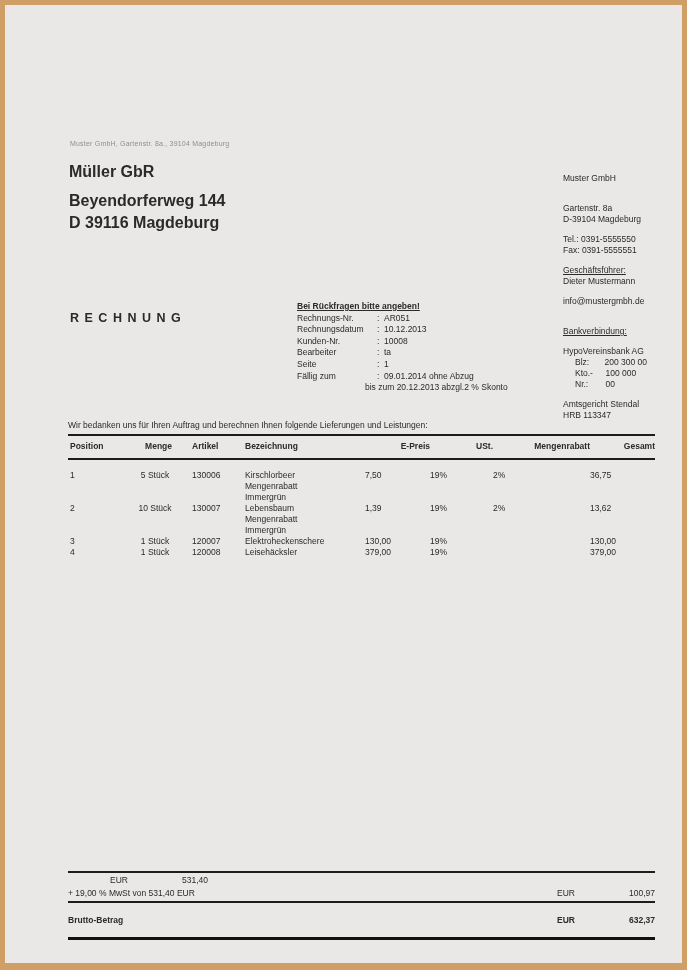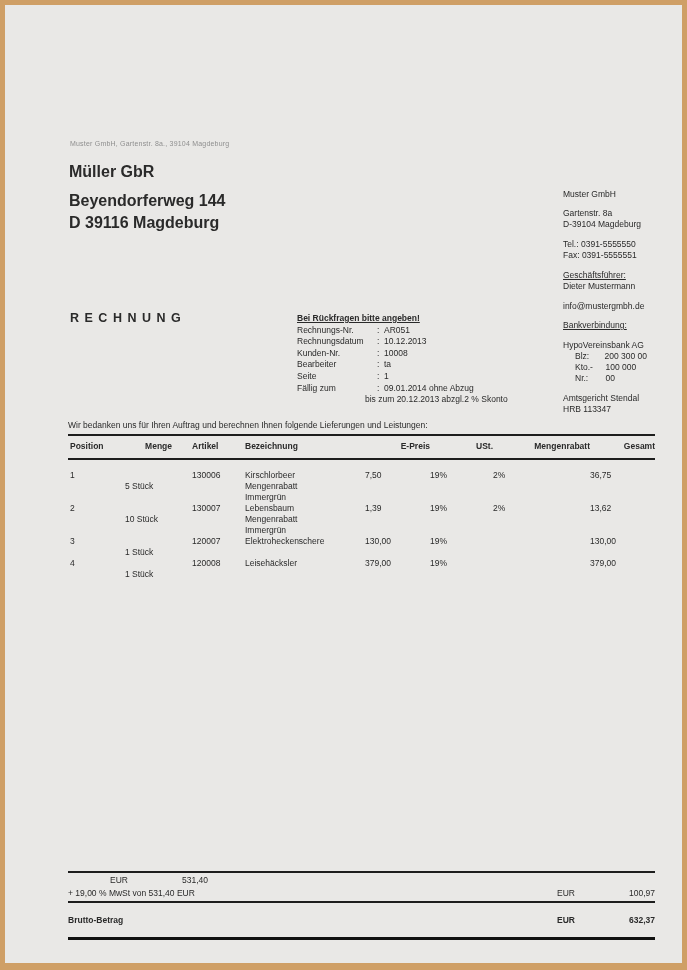--- a/index.html
+++ b/index.html
@@ -8,44 +8,44 @@
     background:#e9e8e6;
     border:5px solid #cf9f66; border-bottom-width:7px;
     font-family:"Liberation Sans", sans-serif; color:#2a2a2a;
     overflow:hidden;
   }
   .sender { position:absolute; left:65px; top:135px; font-size:7px; color:#8f8f8f; letter-spacing:0.2px; }
   .recipient { position:absolute; left:64px; top:160px; font-size:16px; font-weight:bold; line-height:14px; }
   .recipient .r1 { margin-bottom:15px; }
   .recipient .r2 { margin-bottom:8px; }
 
-  .company { position:absolute; left:558px; top:184px; width:84px; font-size:8.5px; line-height:11px; }
+  .company { position:absolute; left:558px; top:168px; width:84px; font-size:8.5px; line-height:11px; }
   .company .u { text-decoration:underline; }
   .gap { margin-top:9px; }
-  .gap-s { margin-top:8px; }
+  .gap-s { margin-top:19px; }
   .kv { display:flex; justify-content:space-between;padding-left:12px; }
 
   .title { position:absolute; left:65px; top:306px; font-size:12.5px; font-weight:bold; letter-spacing:5.5px; }
 
-  .details { position:absolute; left:292px; top:308px; width:270px; font-size:8.5px; line-height:11.6px; }
+  .details { position:absolute; left:292px; top:296px; width:270px; font-size:8.5px; line-height:11.6px; }
   .details .note { font-weight:bold; text-decoration:underline; }
   .drow { display:flex; }
   .dlabel { width:80px; flex:none; }
   .dsep { width:7px; flex:none; }
   .dextra { margin-left:68px; }
 
   .intro { position:absolute; left:63px; top:415px; font-size:8.5px; }
   .rule { position:absolute; left:63px; width:587px; background:#1d1d1d; }
   .rule1 { top:429px; height:2px; }
   .rule2 { top:453px; height:1.5px; }
 
   .grid8 { display:grid; grid-template-columns:55px 60px 60px 120px 65px 63px 97px 65px; }
   .thead { position:absolute; left:65px; top:436px; width:585px; font-size:8.5px; font-weight:bold; }
   .tbody { position:absolute; left:65px; top:465px; width:585px; font-size:8.5px; line-height:11px; }
-  .c2 { text-align:left;margin-top:11px; }
+  .c2 { text-align:center; }
   .c3 { padding-left:7px; }
   .c5,.c6,.c7,.c8 { text-align:left; }
   .h-menge { text-align:right; padding-right:13px; }
   .h-artikel { padding-left:7px; }
   .h-right { text-align:right; }
 
   .summary { position:absolute; left:63px; top:866px; width:587px; font-size:8.5px; }
   .s-hr  { height:2px; background:#1d1d1d; }
   .s-row { display:flex; padding:1.5px 0; }
   .s-label { flex:1; }

